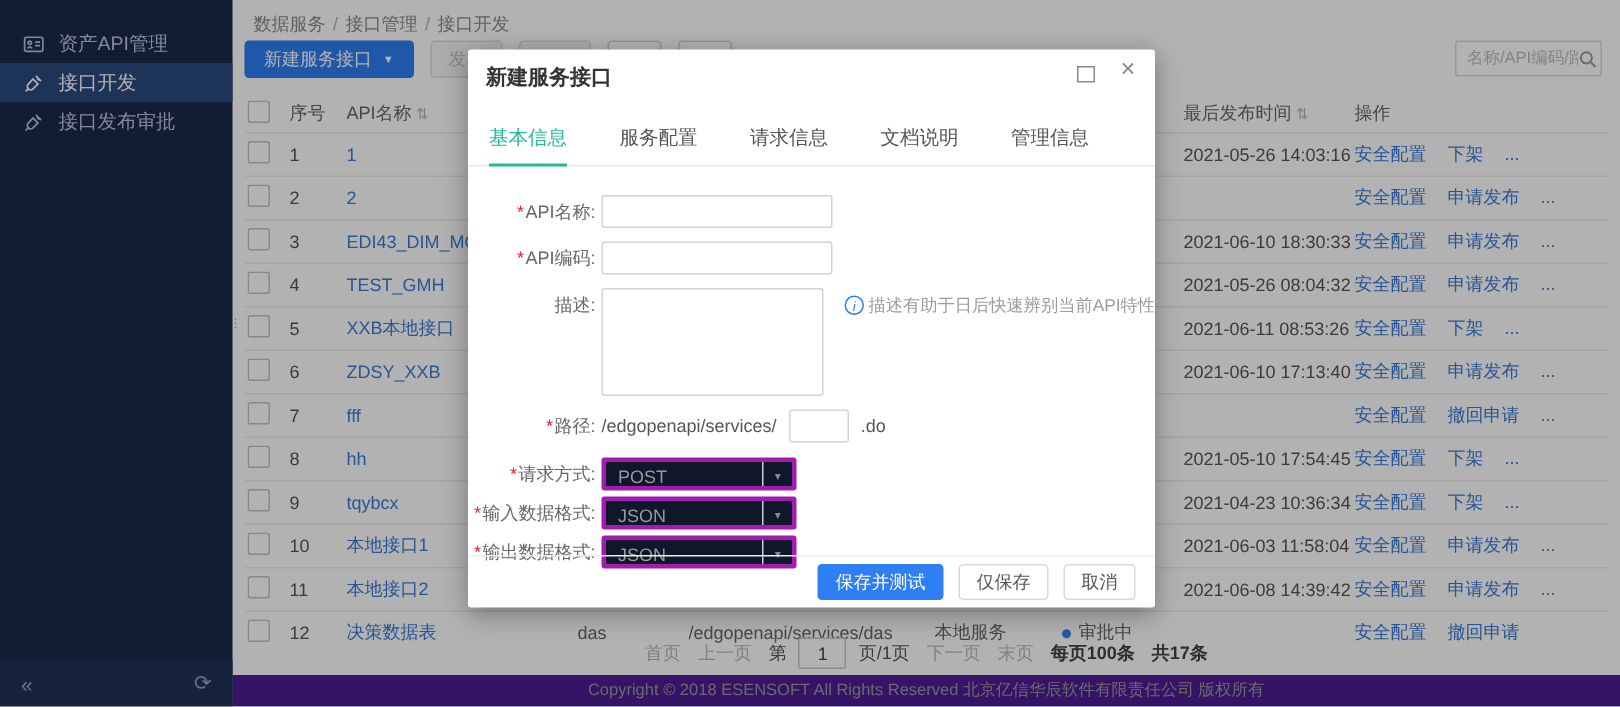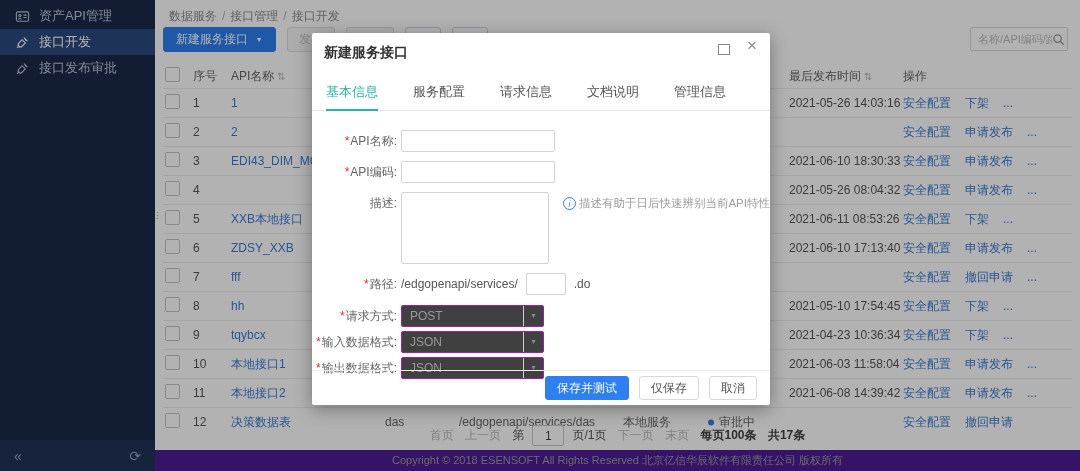--- a/index.html
+++ b/index.html
@@ -3,21 +3,21 @@
 <meta charset="utf-8">
 <style>
   html,body{margin:0;padding:0}
   body{
     width:1080px;height:471px;position:relative;overflow:hidden;
     font-family:"Liberation Sans","DejaVu Sans",sans-serif;
     background:#fff;-webkit-font-smoothing:antialiased;
   }
   
   .sidebar{position:absolute;left:0;top:0;width:155px;height:471px;background:#1b2a4a;z-index:10}
-  .side-items{padding-top:3px}
+  .side-items{padding-top:16px}
   .side-item{height:26px;display:flex;align-items:center;gap:9px;padding-left:15px;
     color:#b9c4da;font-size:13px;cursor:pointer;white-space:nowrap}
   .side-item.active{background:#2b4a7e;color:#fff}
   .sicon{display:inline-flex;width:15px;height:15px;color:inherit}
   .side-footer{position:absolute;left:0;bottom:0;width:155px;height:31px;background:#223256;
     display:flex;align-items:center;justify-content:space-between;padding:0 14px;box-sizing:border-box;
     color:#8fa3c8;font-size:14px}
   .side-footer span{cursor:pointer}
   
   .content{position:absolute;left:155px;top:0;width:925px;height:471px;background:#fff}
@@ -88,21 +88,21 @@
   .f-input{width:140px;height:20px;border:1px solid #d2d2d2;border-radius:2px;outline:0;
     font-size:12px;padding:0 6px;color:#555}
   .f-textarea{width:183px;height:62px;border:1px solid #d2d2d2;border-radius:2px;outline:0;
     font-size:12px;padding:4px 6px;color:#555;resize:none;font-family:inherit}
   .tip{display:flex;align-items:center;gap:3px;color:#9b9b9b;font-size:11.5px;margin:4px 0 0 14px;white-space:nowrap}
   .info-icon{width:13px;height:13px;border-radius:50%;border:1px solid #2e7ff2;color:#2e7ff2;
     font-size:9px;line-height:12px;text-align:center;font-style:italic;flex:none;box-sizing:border-box}
   .path-text{color:#555}
   .f-mini{width:34px;height:18px;border:1px solid #d2d2d2;border-radius:2px;outline:0;
     font-size:12px;margin:0 8px;text-align:center;color:#555}
-  .sel{position:relative;width:143px;height:22px;background:#404040;border:1px solid #a21caf;
+  .sel{position:relative;width:130px;height:22px;background:#0f172a;border:3px solid #a21caf;
     border-radius:2px;color:#999;font-size:12px;line-height:20px;padding:0 24px 0 8px;
     box-sizing:border-box;cursor:default}
   .sel .arr{position:absolute;right:0;top:0;bottom:0;width:19px;border-left:1px solid #cfcfcf;
     color:#8a8a8a;text-align:center;line-height:20px;font-size:8px}
   .sel-row{margin-top:4px}
   .m-foot{position:absolute;left:0;right:0;bottom:0;height:34px;border-top:1px solid #ededed;
     display:flex;align-items:center;justify-content:flex-end;gap:10px;padding-right:13px}
   .mbtn{height:24px;padding:0 11px;font-size:12px;border-radius:3px;display:inline-flex;
     align-items:center;cursor:pointer;box-sizing:border-box}
   .mbtn-primary{background:#2e7ff2;color:#fff;border:1px solid #2e7ff2}
@@ -215,20 +215,21 @@
           <span class="cell c-code"></span>
           <span class="cell c-path"></span>
           <span class="cell c-type"></span>
           <span class="cell c-status"></span>
           <span class="cell c-time">2021-06-10 18:30:33</span>
           <span class="cell c-ops"><span class="op">安全配置</span><span class="op">申请发布</span><span class="op">...</span></span>
         </div>
         <div class="trow">
           <span class="cell c-cb"><span class="cb"></span></span>
           <span class="cell c-idx">4</span>
+          <span class="cell c-name"><span class="link">TEST_GMH</span></span>
           <span class="cell c-code"></span>
           <span class="cell c-path"></span>
           <span class="cell c-type"></span>
           <span class="cell c-status"></span>
           <span class="cell c-time">2021-05-26 08:04:32</span>
           <span class="cell c-ops"><span class="op">安全配置</span><span class="op">申请发布</span><span class="op">...</span></span>
         </div>
         <div class="trow">
           <span class="cell c-cb"><span class="cb"></span></span>
           <span class="cell c-idx">5</span>

